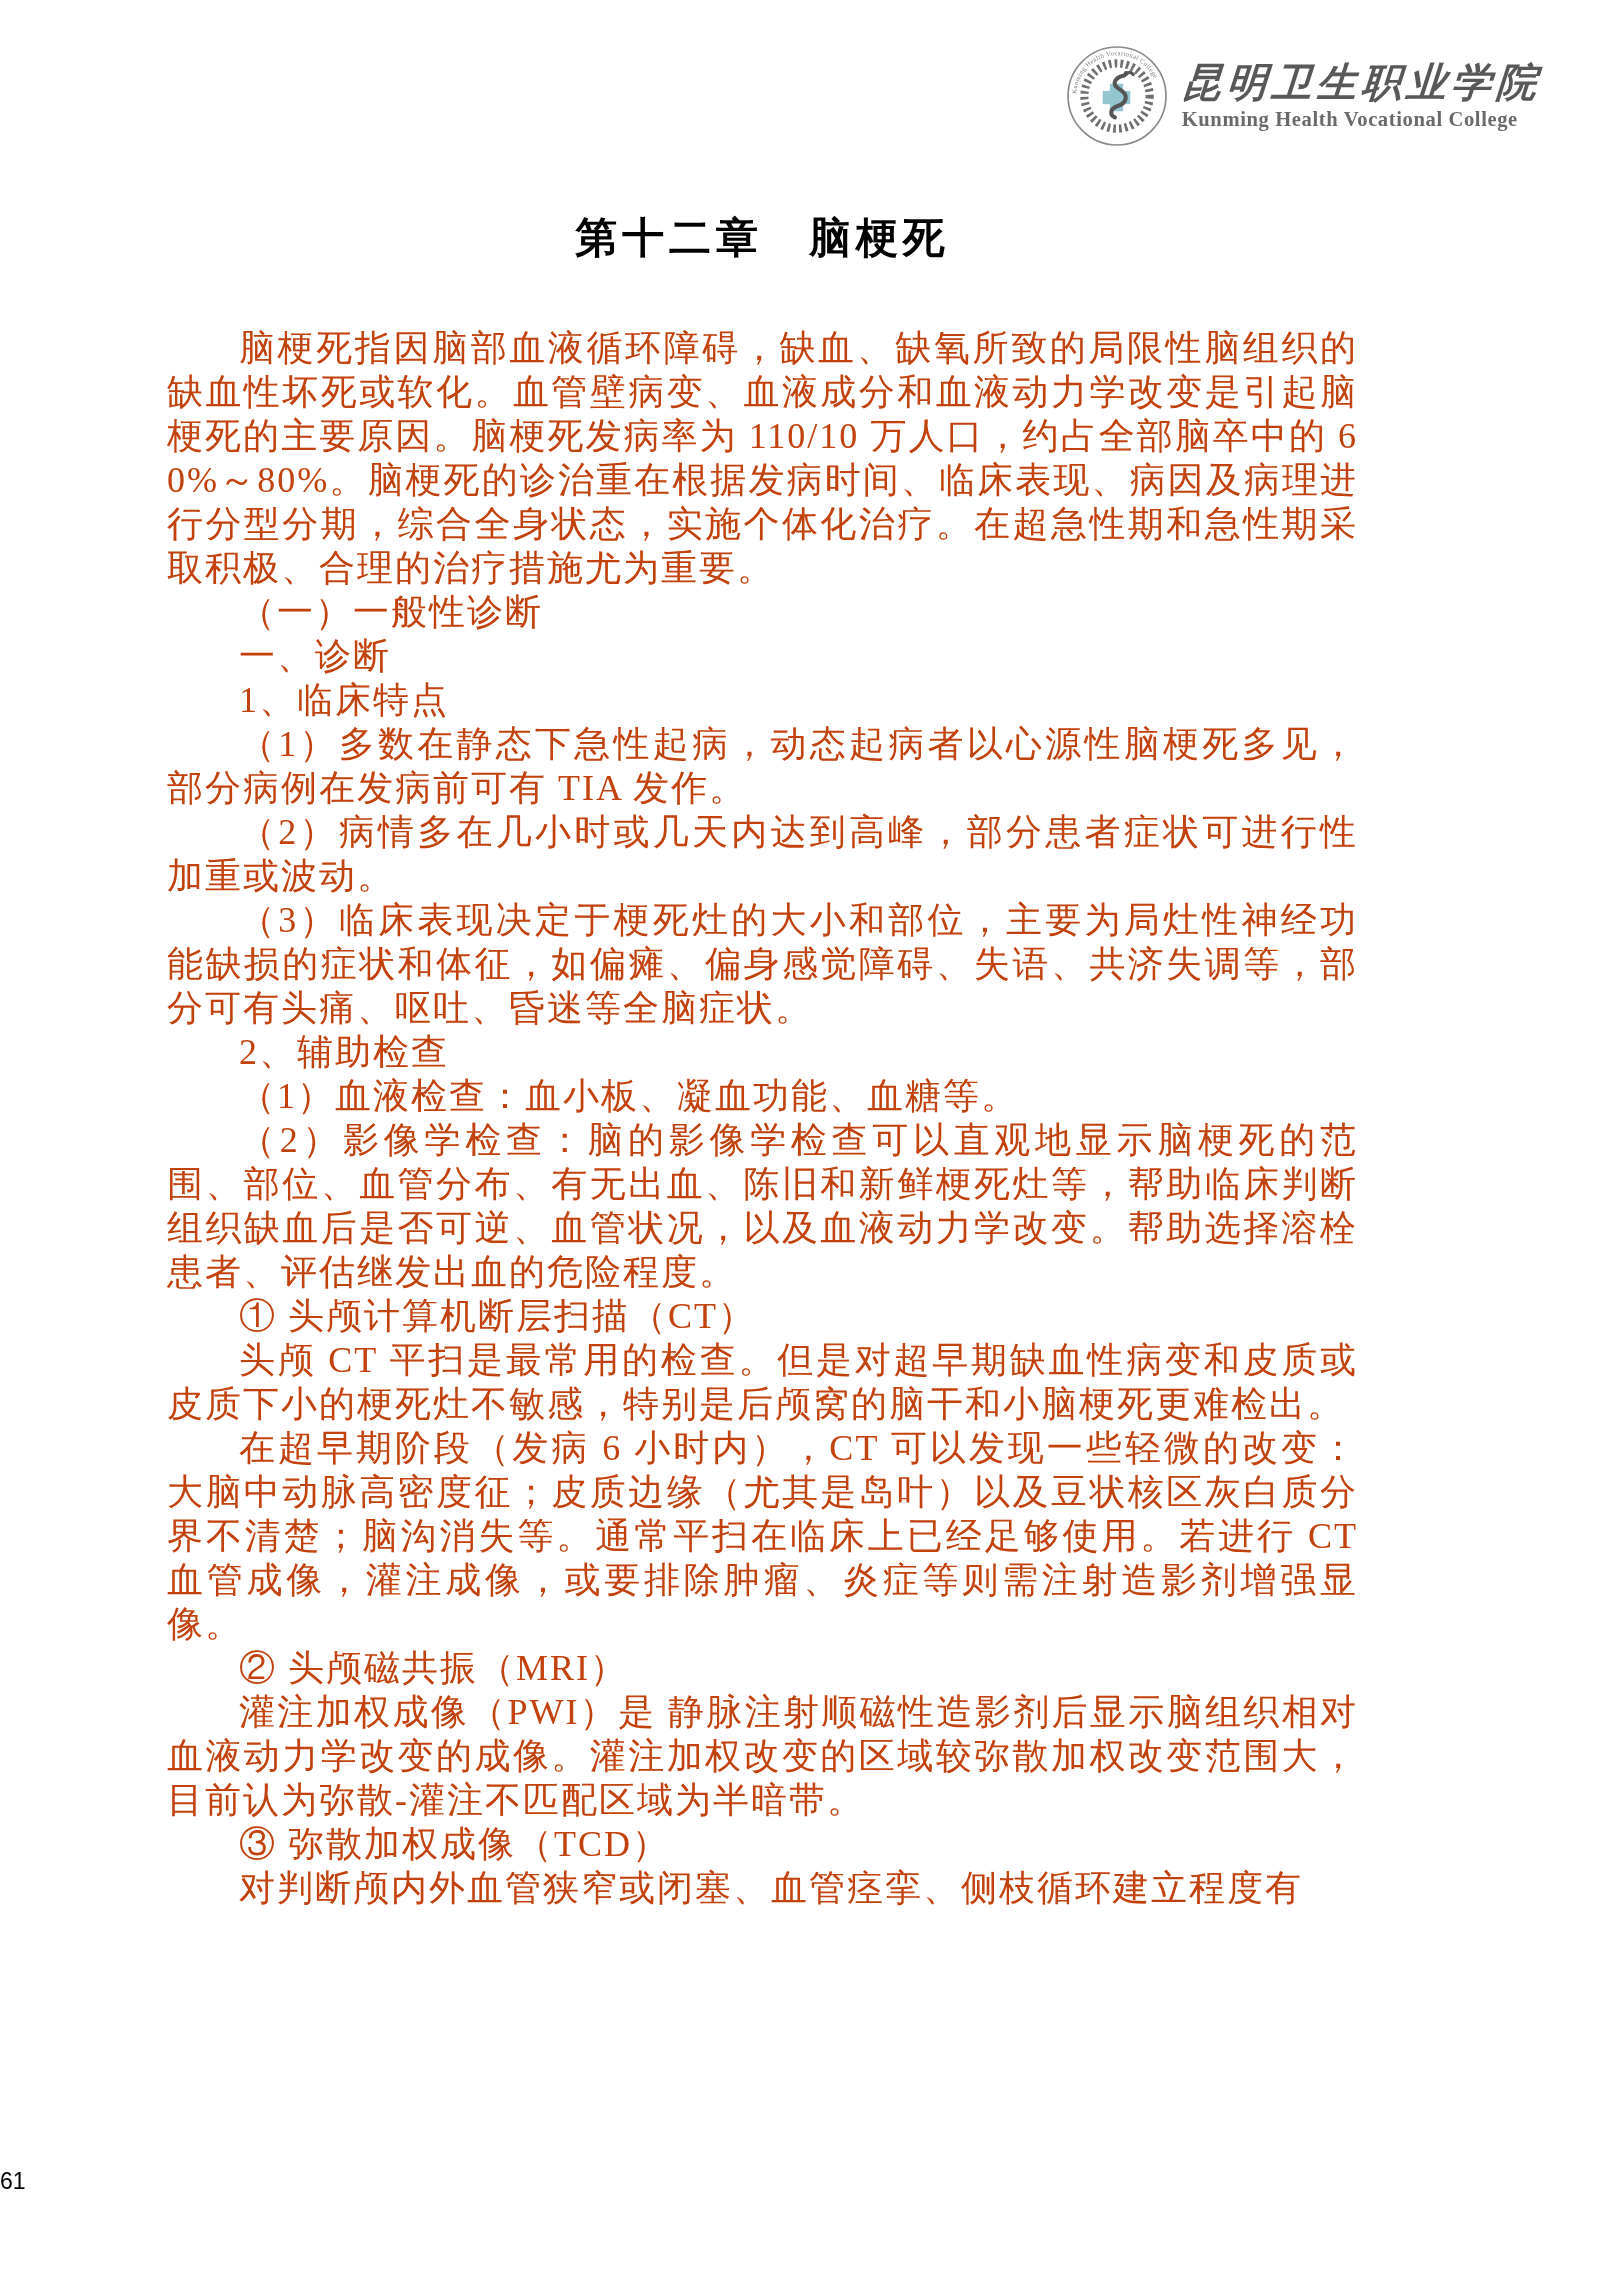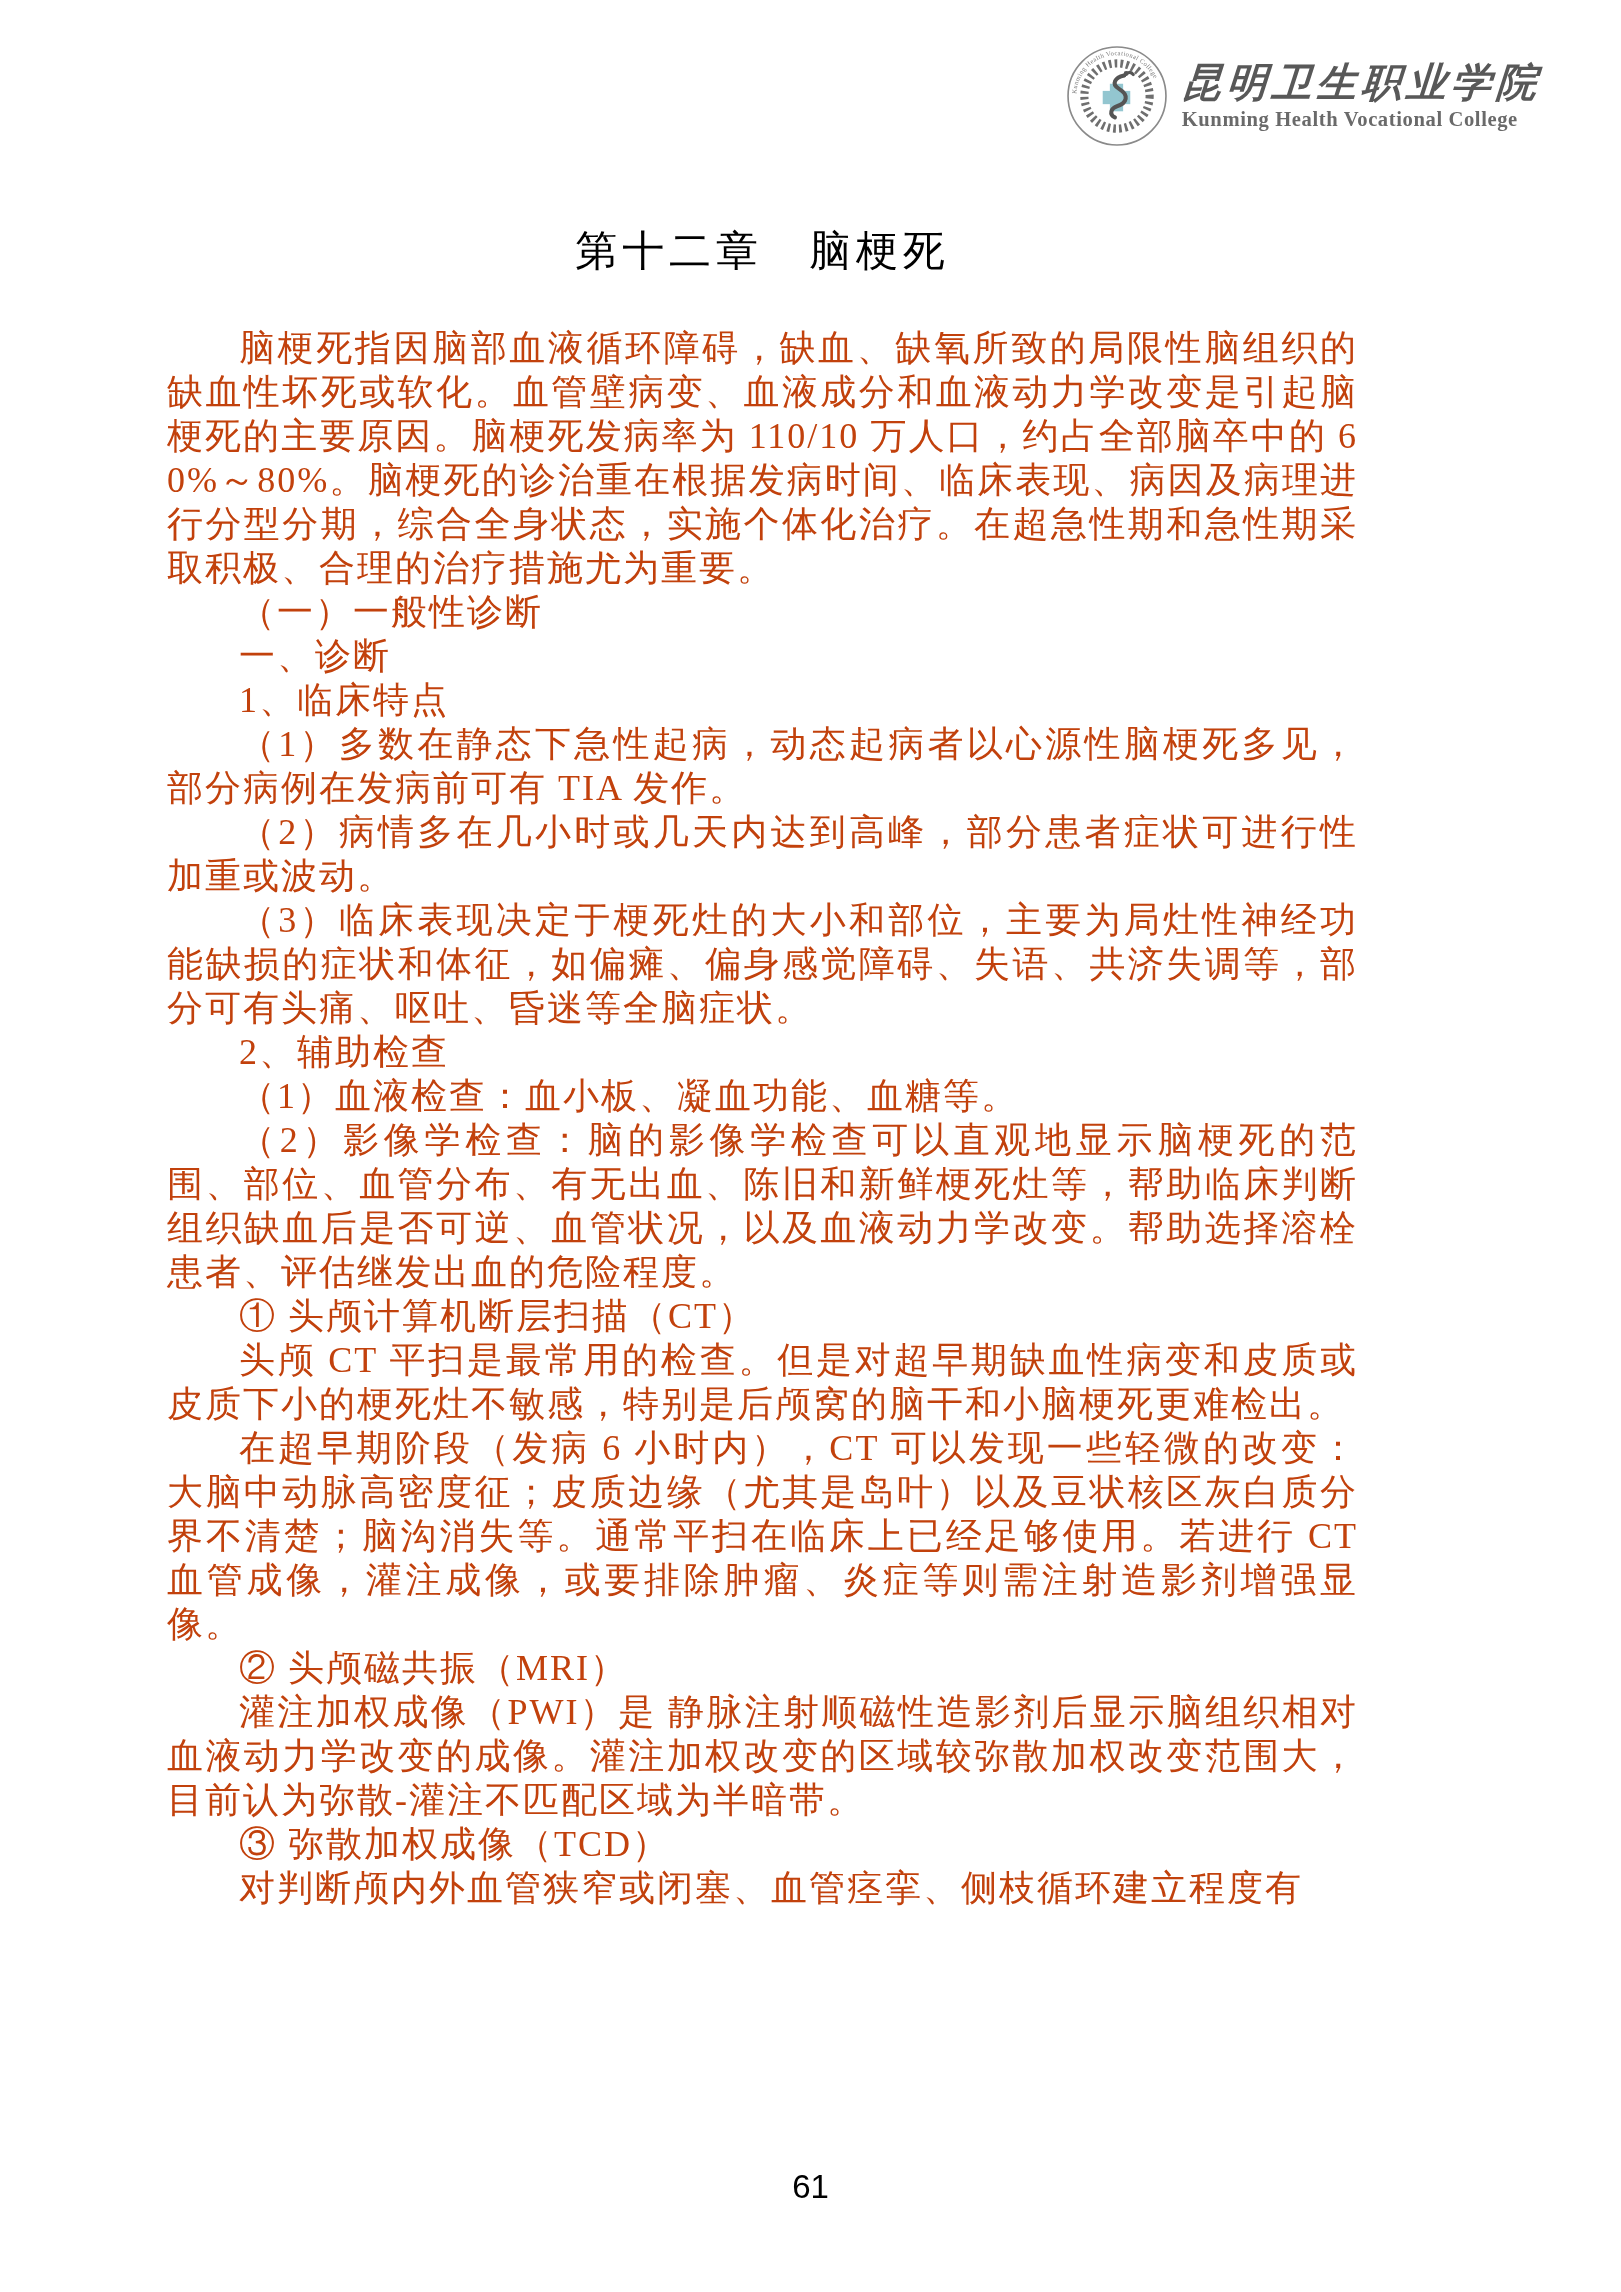--- a/index.html
+++ b/index.html
@@ -52,27 +52,27 @@
     letter-spacing: 0.6px;
     color: #6a6a6a;
     white-space: nowrap;
     margin-top: 2.9px;
     font-family: "Liberation Serif", "DejaVu Serif", serif;
   }
 
   
   .doc-title {
     position: absolute;
-    top: 223px;
+    top: 210px;
     left: 167px;
     width: 1191px;
     margin: 0;
     text-align: center;
     font-size: 42px;
-    font-weight: normal;
+    font-weight: bold;
     letter-spacing: 4.9px;
     color: #000000;
     white-space: nowrap;
   }
   .title-gap {
     display: inline-block;
     width: 1.1em;
   }
 
   
@@ -92,23 +92,22 @@
     word-break: break-all;
     color: #c2410c;
   }
 
   
   .page-number {
     position: absolute;
     top: 2168px;
     left: 0;
     width: 100%;
-    text-align: center;
     font-family: "Liberation Sans", "DejaVu Sans", sans-serif;
-    font-size: 33px;
+    font-size: 23px;
     color: #000000;
   }
 </style>
 </head>
 <body>
 
 <div class="page">
 
   <div class="header-logo">
     <div class="seal-wrap">

